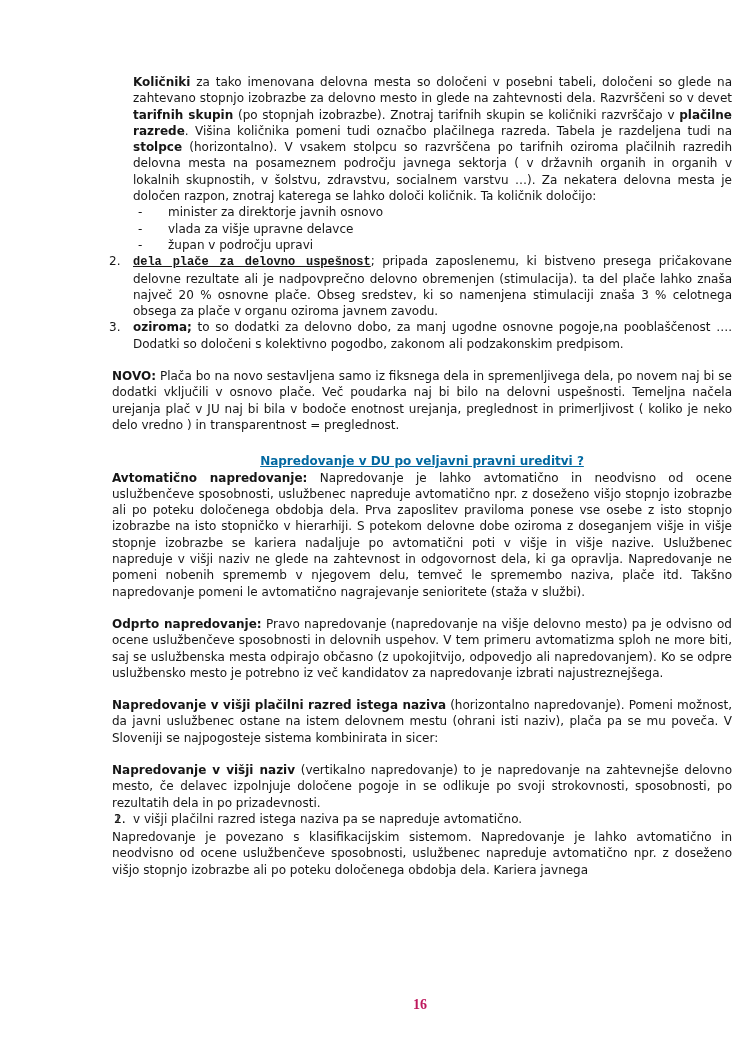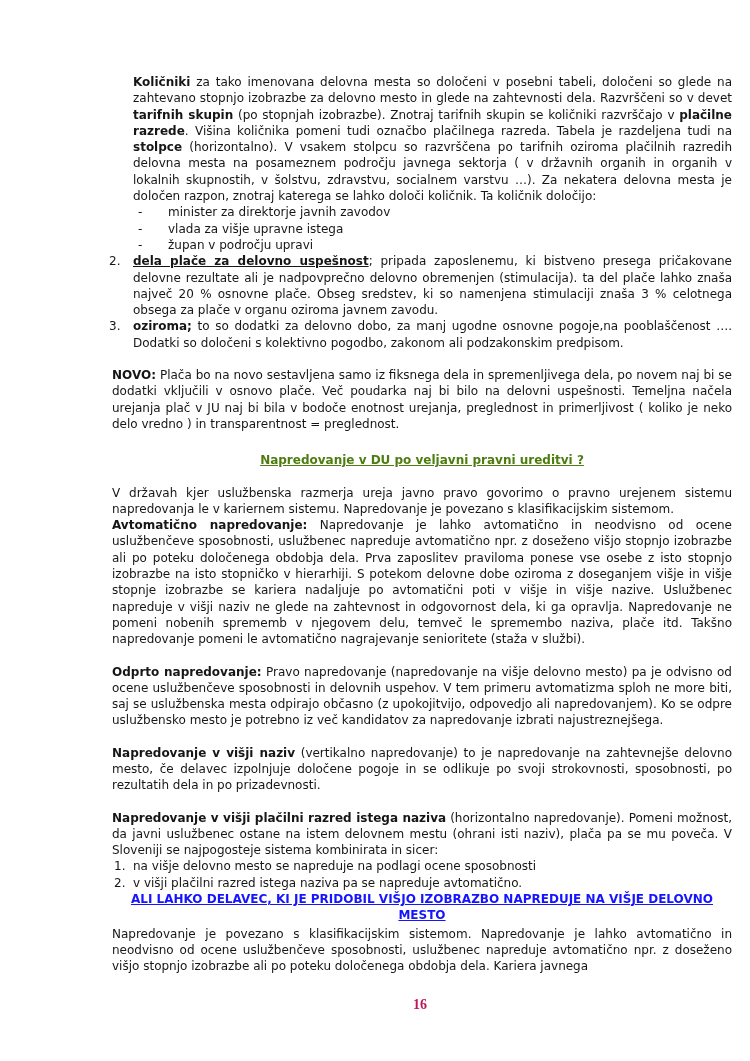--- a/index.html
+++ b/index.html
@@ -19,32 +19,32 @@
     top: 74px;
     width: 620px;
     font-size: 12px;
     line-height: 16.3px;
     text-align: justify;
   }
   p { margin: 0; }
   .gap { margin-top: 16px; }
   .gap-lg { margin-top: 20px; }
   .b { font-weight: bold; }
-  .bu { font-weight: bold; text-decoration: underline; }
+  .bu { font-weight: bold; text-decoration: underline; font-family: Liberation Mono, monospace; }
   .indented { margin-left: 21px; }
   .dash-item { position: relative; padding-left: 56px; text-align: left; }
   .dash-item .dash { position: absolute; left: 26px; top: 0; }
   .num-item { position: relative; padding-left: 21px; }
   .num-item .num { position: absolute; left: -3px; top: 0; }
   .num-item-sm { position: relative; padding-left: 21px; text-align: left; }
   .num-item-sm .num { position: absolute; left: 2px; top: 0; }
   .heading-orange {
     text-align: center;
     font-weight: bold;
-    color: #4d7c0f;
+    color: #0369a1;
   }
   .heading-orange .hd-text { text-decoration: underline; }
   .heading-blue {
     text-align: center;
     font-weight: bold;
     color: #1414FF;
   }
   .heading-blue .hd-text { text-decoration: underline; }
   .footer {
     position: absolute;
@@ -60,49 +60,47 @@
 </style>
 </head>
 <body>
 
 <div class="page">
   <div class="content">
 
     <p class="indented"><span class="b">Količniki</span><span> za tako imenovana delovna mesta so določeni v posebni tabeli, določeni so glede na zahtevano stopnjo izobrazbe za delovno mesto in glede na zahtevnosti dela. Razvrščeni so v devet </span><span class="b">tarifnih skupin</span><span> (po stopnjah izobrazbe).  Znotraj tarifnih skupin se količniki razvrščajo v </span><span class="b">plačilne razrede</span><span>. Višina količnika pomeni tudi označbo plačilnega razreda. Tabela je razdeljena tudi na </span><span class="b">stolpce</span><span> (horizontalno). V vsakem stolpcu so razvrščena po tarifnih oziroma plačilnih razredih delovna mesta na posameznem področju javnega sektorja ( v državnih organih in organih v lokalnih skupnostih, v šolstvu, zdravstvu, socialnem varstvu …). Za nekatera delovna mesta je določen razpon, znotraj katerega se lahko določi količnik. Ta količnik določijo:</span></p>
 
     <div>
-      <p class="dash-item"><span class="dash">-</span><span>minister za direktorje javnih zavodov</span></p>
-      <p class="dash-item"><span class="dash">-</span><span>vlada za višje upravne istega</span></p>
+      <p class="dash-item"><span class="dash">-</span><span>minister za direktorje javnih osnovo</span></p>
+      <p class="dash-item"><span class="dash">-</span><span>vlada za višje upravne delavce</span></p>
       <p class="dash-item"><span class="dash">-</span><span>župan v področju upravi</span></p>
     </div>
 
     <p class="num-item"><span class="num">2.</span><span class="bu">dela plače za delovno uspešnost</span><span>; pripada zaposlenemu, ki bistveno presega pričakovane delovne rezultate ali je nadpovprečno delovno obremenjen (stimulacija). ta del plače lahko znaša največ 20 % osnovne plače. Obseg sredstev, ki so namenjena stimulaciji znaša 3 % celotnega obsega za plače v organu oziroma javnem zavodu.</span></p>
 
     <p class="num-item"><span class="num">3.</span><span class="b">oziroma;</span><span> to so dodatki za delovno dobo, za manj ugodne osnovne pogoje,na pooblaščenost …. Dodatki so določeni s kolektivno pogodbo, zakonom ali podzakonskim predpisom.</span></p>
 
     <p class="gap"><span class="b">NOVO:</span><span> Plača bo na novo sestavljena samo iz fiksnega dela in spremenljivega dela, po novem naj bi se dodatki vključili v osnovo plače. Več poudarka naj bi bilo na delovni uspešnosti. Temeljna načela urejanja plač v JU naj bi bila v bodoče enotnost urejanja, preglednost in primerljivost ( koliko je neko delo vredno ) in transparentnost = preglednost.</span></p>
 
     <p class="heading-orange gap-lg"><span class="hd-text">Napredovanje v DU po veljavni pravni ureditvi ?</span></p>
 
-    <p class="gap">V državah kjer uslužbenska razmerja ureja javno pravo govorimo o pravno urejenem sistemu napredovanja le v kariernem sistemu. Napredovanje je povezano s klasifikacijskim sistemom.</p>
 
     <p><span class="b">Avtomatično napredovanje:</span><span> Napredovanje je lahko avtomatično in neodvisno od ocene uslužbenčeve sposobnosti, uslužbenec napreduje avtomatično npr. z doseženo višjo stopnjo izobrazbe ali po poteku določenega obdobja dela. Prva zaposlitev praviloma ponese vse osebe z isto stopnjo izobrazbe na isto stopničko v hierarhiji. S potekom delovne dobe oziroma z doseganjem višje in višje stopnje izobrazbe se kariera nadaljuje po avtomatični poti v višje in višje nazive. Uslužbenec napreduje v višji naziv ne glede na zahtevnost in odgovornost dela, ki ga opravlja. Napredovanje ne pomeni nobenih sprememb v njegovem delu, temveč le spremembo naziva, plače itd. Takšno napredovanje pomeni le avtomatično nagrajevanje senioritete (staža v službi).</span></p>
 
     <p class="gap"><span class="b">Odprto napredovanje:</span><span> Pravo napredovanje (napredovanje na višje delovno mesto) pa je odvisno od ocene uslužbenčeve sposobnosti in delovnih uspehov. V tem primeru avtomatizma sploh ne more biti, saj se uslužbenska mesta odpirajo občasno (z upokojitvijo, odpovedjo ali napredovanjem). Ko se odpre uslužbensko mesto je potrebno iz več kandidatov za napredovanje izbrati najustreznejšega.</span></p>
 
+    <p class="gap"><span class="b">Napredovanje v višji plačilni razred istega naziva</span><span> (horizontalno napredovanje). Pomeni možnost, da javni uslužbenec ostane na istem delovnem mestu (ohrani isti naziv), plača pa se mu poveča. V Sloveniji se najpogosteje sistema kombinirata in sicer:</span></p>
+
     <p class="gap"><span class="b">Napredovanje v višji naziv</span><span> (vertikalno napredovanje) to je napredovanje na zahtevnejše delovno mesto, če delavec izpolnjuje določene pogoje in se odlikuje po svoji strokovnosti, sposobnosti, po rezultatih dela in po prizadevnosti.</span></p>
 
-    <p class="gap"><span class="b">Napredovanje v višji plačilni razred istega naziva</span><span> (horizontalno napredovanje). Pomeni možnost, da javni uslužbenec ostane na istem delovnem mestu (ohrani isti naziv), plača pa se mu poveča. V Sloveniji se najpogosteje sistema kombinirata in sicer:</span></p>
-
     <div>
-      <p class="num-item-sm"><span class="num">1.</span><span>na višje delovno mesto se napreduje na podlagi ocene sposobnosti</span></p>
+      <p class="num-item-sm"><span class="num">1.</span></p>
       <p class="num-item-sm"><span class="num">2.</span><span>v višji plačilni razred istega naziva pa se napreduje avtomatično.</span></p>
     </div>
 
-    <p class="heading-blue"><span class="hd-text">ALI LAHKO DELAVEC, KI JE PRIDOBIL VIŠJO IZOBRAZBO NAPREDUJE NA VIŠJE DELOVNO MESTO</span></p>
 
     <p style="margin-top:2px;">Napredovanje je povezano s klasifikacijskim sistemom. Napredovanje je lahko avtomatično in neodvisno od ocene uslužbenčeve sposobnosti, uslužbenec napreduje avtomatično npr. z doseženo višjo stopnjo izobrazbe ali po poteku določenega obdobja dela. Kariera javnega</p>
 
   </div>
 
   <div class="footer">
     <span>16</span>
   </div>
 </div>
 

